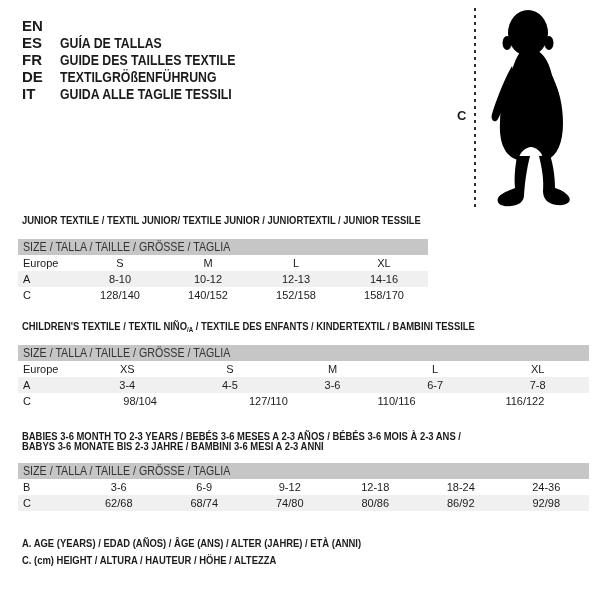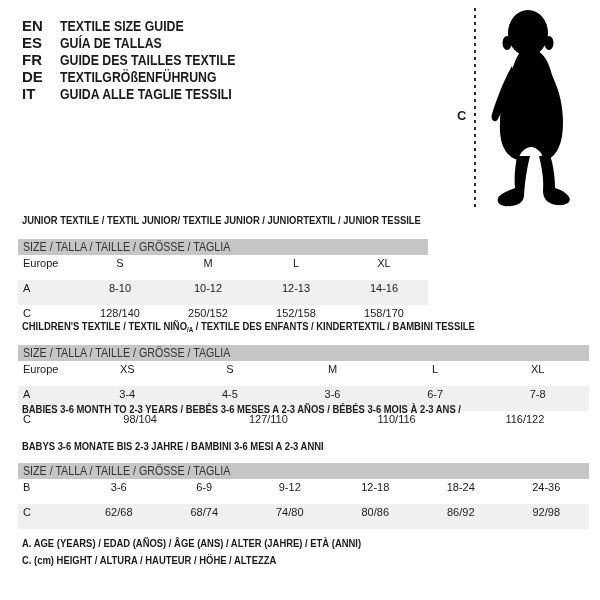--- a/index.html
+++ b/index.html
@@ -24,38 +24,37 @@
   .baby-svg { position:absolute; left:486px; top:8px; width:108px; height:202px; }
 
   
   .section-title { position:absolute; left:22px; font-weight:bold; font-size:11.5px; white-space:nowrap; }
   .section-title .sub { font-size:7.5px; vertical-align:-2px; }
   .size-table { position:absolute; left:18px; }
   .size-table .bar {
     height:16px; line-height:16px; background:#c6c6c6; color:#333;
     font-size:13px; padding-left:5px; overflow:hidden;
   }
-  .trow { display:flex; height:25px; line-height:16px; font-size:11px; }
+  .trow { display:flex; height:16px; line-height:16px; font-size:11px; }
   .trow.shaded { background:#f0f0f0; }
   .tcell-first { flex:0 0 53px; padding-left:5px; text-align:left; }
   .tcell { flex:1 1 0; text-align:center; }
 
   
   .footnotes { position:absolute; left:22px; top:535px; }
   .footnote { height:17px; line-height:17px; font-weight:bold; font-size:11.5px; white-space:nowrap; }
 </style>
 </head>
 <body>
 
 <div class="page">
 
   <div class="lang-block" id="lang-block">
       <div class="lang-row">
         <span class="lang-code">EN</span>
-        <span class="lang-title"><span class="cond">TEXTILE SIZE GUIDE</span></span>
       </div>
       <div class="lang-row">
         <span class="lang-code">ES</span>
         <span class="lang-title"><span class="cond">GUÍA DE TALLAS</span></span>
       </div>
       <div class="lang-row">
         <span class="lang-code">FR</span>
         <span class="lang-title"><span class="cond">GUIDE DES TAILLES TEXTILE</span></span>
       </div>
       <div class="lang-row">
@@ -98,21 +97,21 @@
         <div class="trow shaded">
           <div class="tcell-first">A</div>
           <div class="tcell">8-10</div>
           <div class="tcell">10-12</div>
           <div class="tcell">12-13</div>
           <div class="tcell">14-16</div>
         </div>
         <div class="trow">
           <div class="tcell-first">C</div>
           <div class="tcell">128/140</div>
-          <div class="tcell">250/152</div>
+          <div class="tcell">140/152</div>
           <div class="tcell">152/158</div>
           <div class="tcell">158/170</div>
         </div>
       </div>
       <div class="section-title" style="top: 320px;"><span class="cond"><span>CHILDREN'S TEXTILE / TEXTIL NIÑO</span><span class="sub">/A</span><span> / TEXTILE DES ENFANTS / KINDERTEXTIL / BAMBINI TESSILE</span></span></div>
       <div class="size-table" style="top: 345px; width: 571px;">
         <div class="bar"><span class="cond">SIZE / TALLA / TAILLE / GRÖSSE / TAGLIA</span></div>
         <div class="trow">
           <div class="tcell-first">Europe</div>
           <div class="tcell">XS</div>
@@ -130,21 +129,21 @@
           <div class="tcell">7-8</div>
         </div>
         <div class="trow">
           <div class="tcell-first">C</div>
           <div class="tcell">98/104</div>
           <div class="tcell">127/110</div>
           <div class="tcell">110/116</div>
           <div class="tcell">116/122</div>
         </div>
       </div>
-      <div class="section-title" style="top: 403px;"><span class="cond"><span>BABIES 3-6 MONTH TO 2-3 YEARS / BEBÉS 3-6 MESES A 2-3 AÑOS / BÉBÉS 3-6 MOIS À 2-3 ANS /</span></span></div>
+      <div class="section-title" style="top: 430px;"><span class="cond"><span>BABIES 3-6 MONTH TO 2-3 YEARS / BEBÉS 3-6 MESES A 2-3 AÑOS / BÉBÉS 3-6 MOIS À 2-3 ANS /</span></span></div>
       <div class="section-title" style="top: 440px;"><span class="cond"><span>BABYS 3-6 MONATE BIS 2-3 JAHRE / BAMBINI 3-6 MESI A 2-3 ANNI</span></span></div>
       <div class="size-table" style="top: 463px; width: 571px;">
         <div class="bar"><span class="cond">SIZE / TALLA / TAILLE / GRÖSSE / TAGLIA</span></div>
         <div class="trow">
           <div class="tcell-first">B</div>
           <div class="tcell">3-6</div>
           <div class="tcell">6-9</div>
           <div class="tcell">9-12</div>
           <div class="tcell">12-18</div>
           <div class="tcell">18-24</div>

